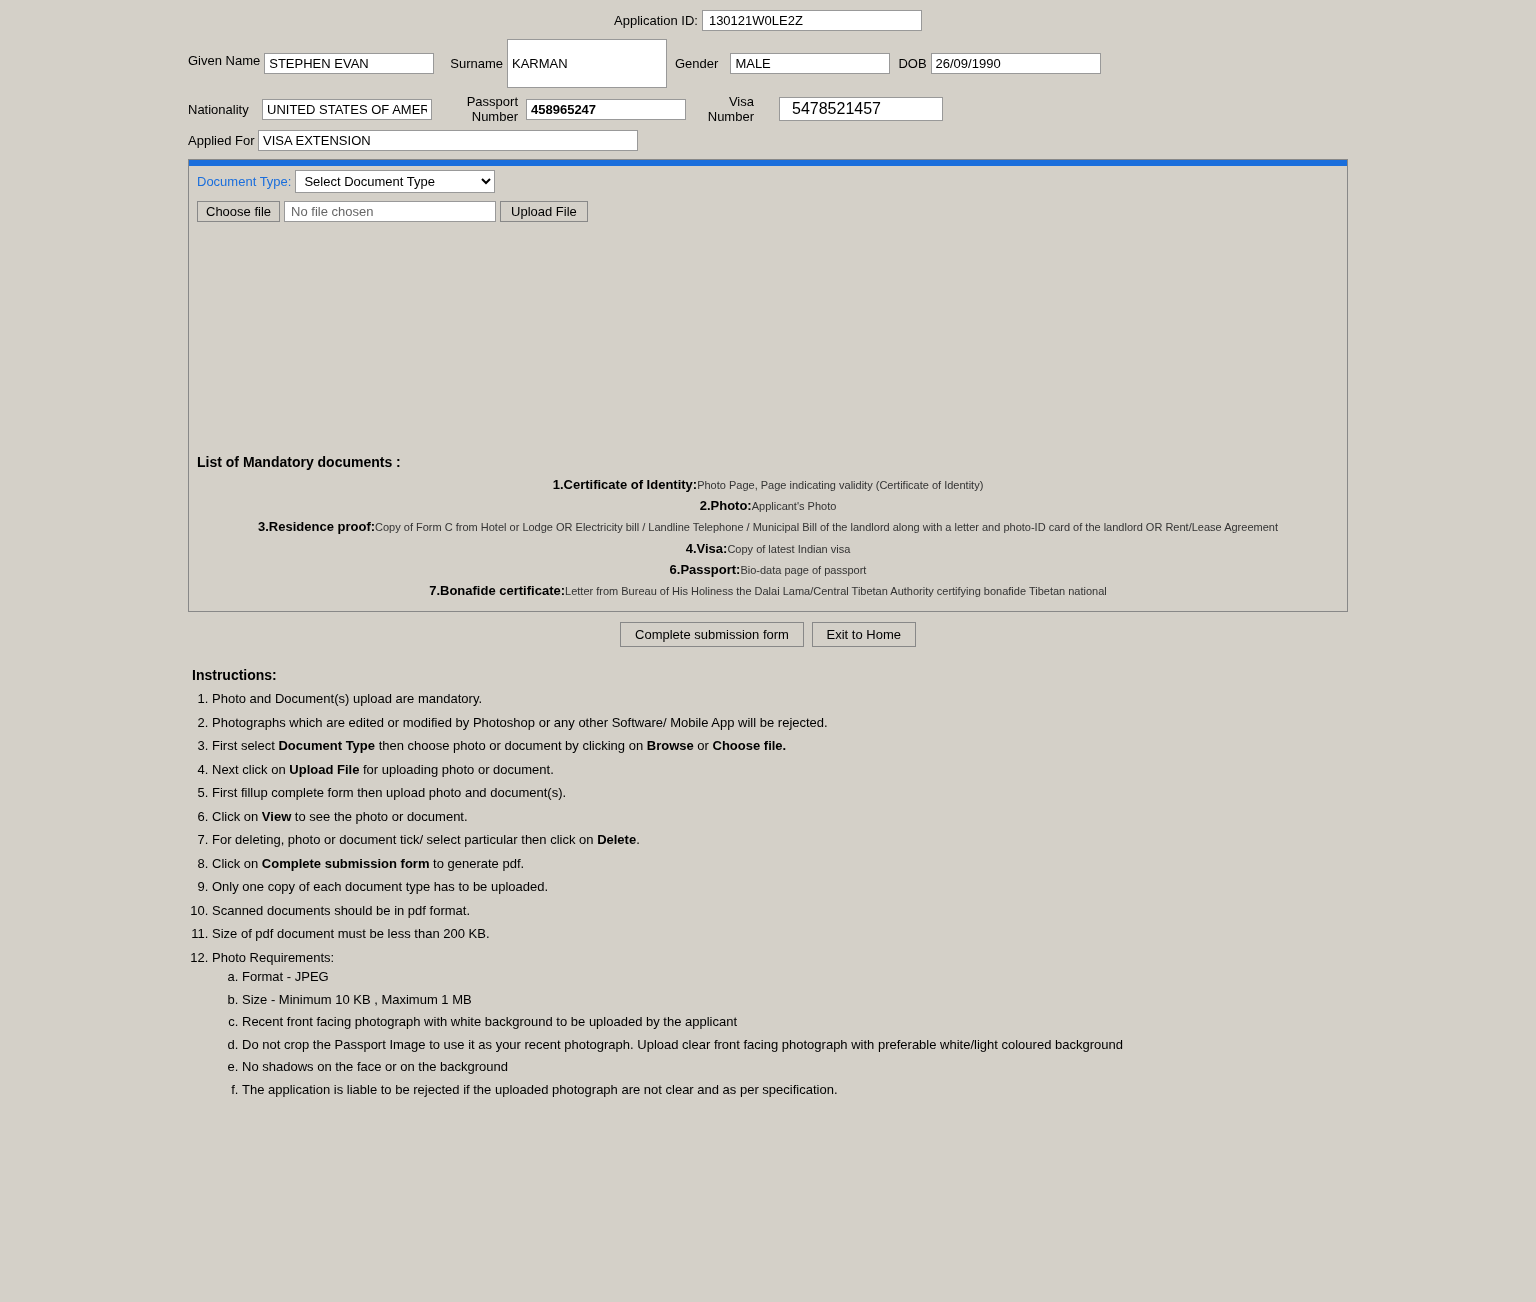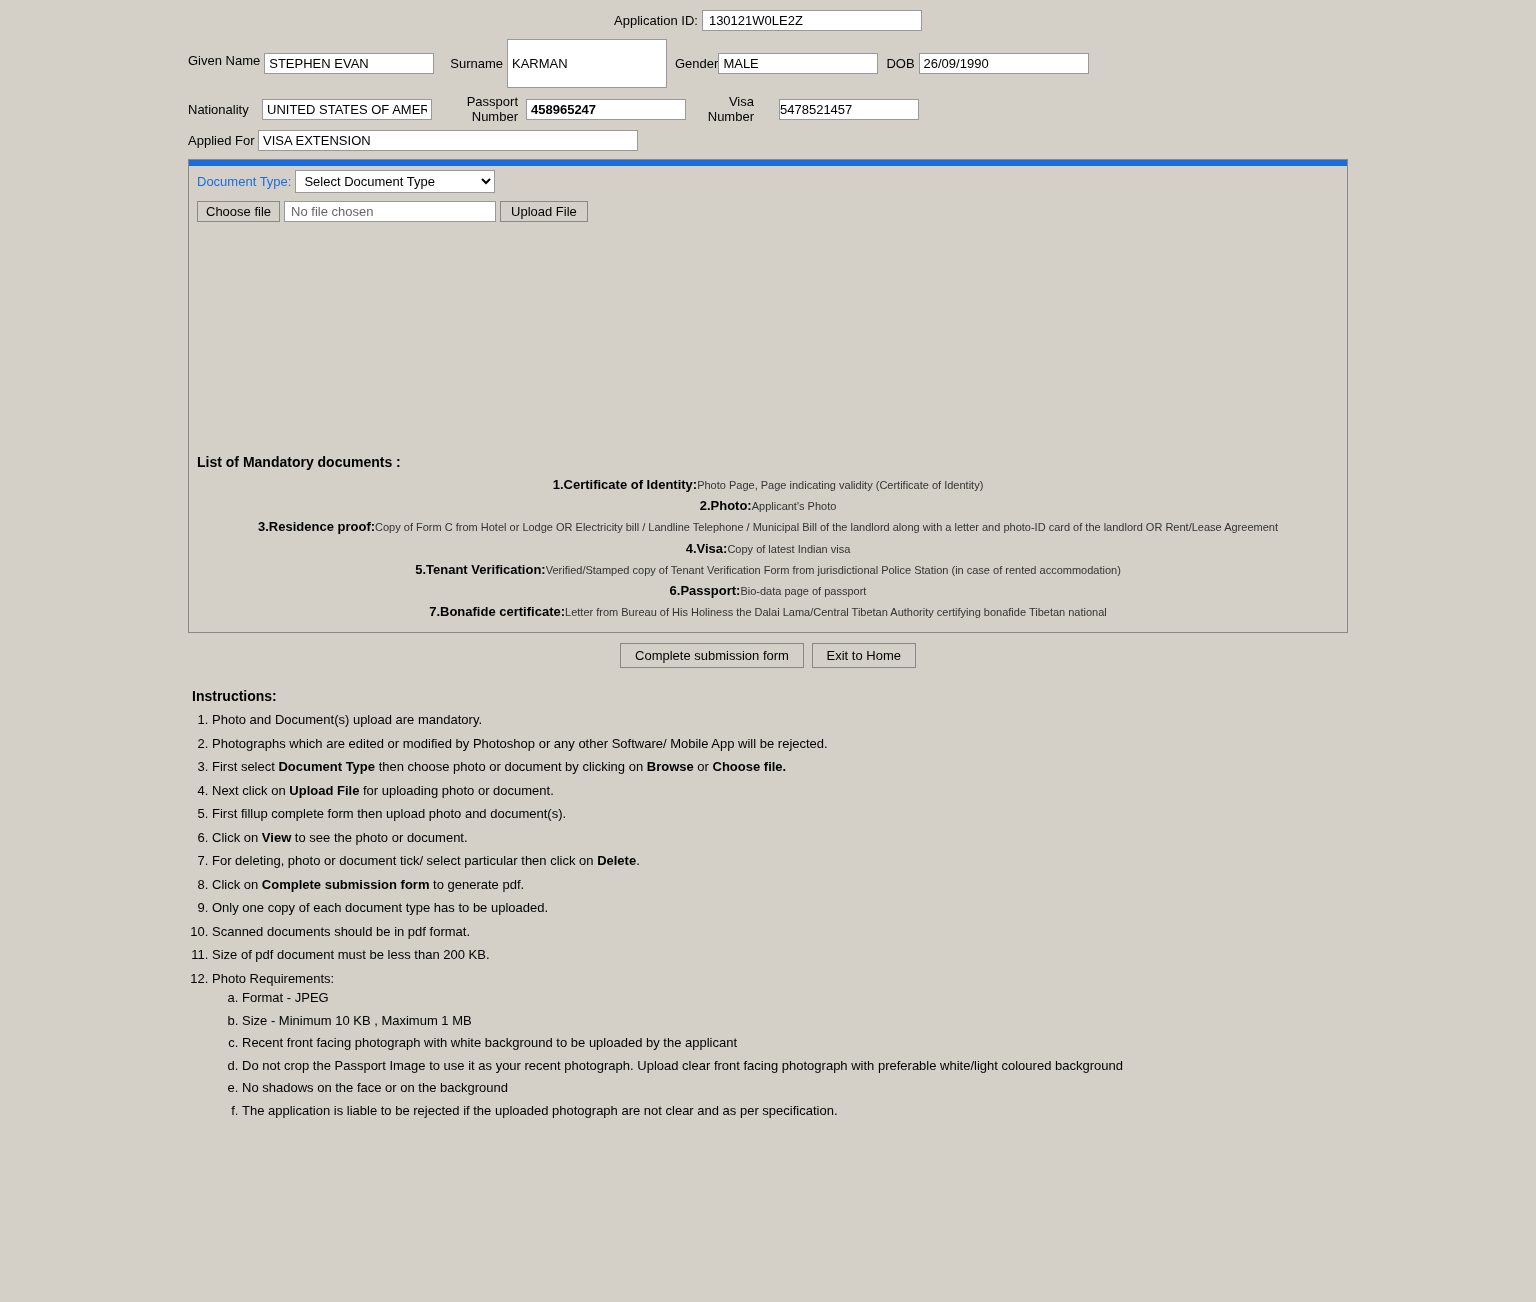--- a/index.html
+++ b/index.html
@@ -153,42 +153,42 @@
 
     <div style="display:flex; align-items:center; margin-bottom:6px; gap:0;">
       <div style="display:flex; gap:4px; margin-right:16px;">
         <span style="font-size:13px; min-width:70px;">Given Name</span>
         <input type="text" style="border: 1px solid rgb(153, 153, 153); padding: 2px 4px; font-size: 13px; width: 170px; background: rgb(255, 255, 255);" value="STEPHEN EVAN">
       </div>
       <div style="display:flex; align-items:center; gap:4px; margin-right:8px;">
         <span style="font-size:13px;">Surname</span>
         <input type="text" style="border: 1px solid rgb(153, 153, 153); padding: 16px 4px; font-size: 13px; width: 160px; background: rgb(255, 255, 255);" value="KARMAN">
       </div>
-      <div style="display:flex; align-items:center; gap:0; margin-right:8px;">
+      <div style="display:flex; align-items:center; gap:12px; margin-right:8px;">
         <span style="font-size:13px;">Gender</span>
         <input type="text" style="border: 1px solid rgb(153, 153, 153); padding: 2px 4px; font-size: 13px; width: 160px; background: rgb(255, 255, 255);" value="MALE">
       </div>
       <div style="display:flex; align-items:center; gap:4px;">
         <span style="font-size:13px;">DOB</span>
         <input type="text" style="border: 1px solid rgb(153, 153, 153); padding: 2px 4px; font-size: 13px; width: 170px; background: rgb(255, 255, 255);" value="26/09/1990">
       </div>
     </div>
 
     <div style="display:flex; align-items:center; margin-bottom:6px; gap:0;">
       <div style="display:flex; align-items:center; gap:4px; margin-right:16px;">
         <span style="font-size:13px; min-width:70px;">Nationality</span>
         <input type="text" style="border: 1px solid rgb(153, 153, 153); padding: 2px 4px; font-size: 13px; width: 170px; background: rgb(255, 255, 255);" value="UNITED STATES OF AMERI">
       </div>
       <div style="display:flex; align-items:center; gap:4px; margin-right:8px;">
         <span style="font-size:13px; max-width:70px; word-wrap:break-word; text-align:right; margin-right:4px;">Passport Number</span>
         <input type="text" style="border: 1px solid rgb(153, 153, 153); padding: 2px 4px; font-size: 13px; width: 160px; background: rgb(255, 255, 255); font-weight: bold;" value="458965247">
       </div>
       <div style="display:flex; align-items:center; gap:21px;">
         <span style="font-size:13px; max-width:60px; word-wrap:break-word; text-align:right; margin-right:4px;">Visa Number</span>
-        <input type="text" style="border: 1px solid rgb(153, 153, 153); padding: 2px 0; font-size: 13px; width: 140px; background: rgb(255, 255, 255);" value="5478521457">
+        <input type="text" style="border: 1px solid rgb(153, 153, 153); padding: 2px 12px; font-size: 16px; width: 164px; background: rgb(255, 255, 255);" value="5478521457">
       </div>
     </div>
 
     <div style="display:flex; align-items:center; margin-bottom:8px;">
       <span style="font-size:13px; min-width:70px;">Applied For</span>
       <input type="text" style="border: 1px solid rgb(153, 153, 153); padding: 2px 4px; font-size: 13px; width: 380px; background: rgb(255, 255, 255);" value="VISA EXTENSION">
     </div>
   </div>
 
   <div class="main-panel">
@@ -215,21 +215,20 @@
     </div>
 
     <div class="upload-area"></div>
 
     <div class="mandatory-list-section">
       <div class="mandatory-title">List of Mandatory documents :</div>
       <p><strong>1.Certificate of Identity:</strong><span class="small-text">Photo Page, Page indicating validity (Certificate of Identity)</span></p>
       <p><strong>2.Photo:</strong><span class="small-text">Applicant's Photo</span></p>
       <p><strong>3.Residence proof:</strong><span class="small-text">Copy of Form C from Hotel or Lodge OR Electricity bill / Landline Telephone / Municipal Bill of the landlord along with a letter and photo-ID card of the landlord OR Rent/Lease Agreement</span></p>
       <p><strong>4.Visa:</strong><span class="small-text">Copy of latest Indian visa</span></p>
-      <p><strong>5.Tenant Verification:</strong><span class="small-text">Verified/Stamped copy of Tenant Verification Form from jurisdictional Police Station (in case of rented accommodation)</span></p>
       <p><strong>6.Passport:</strong><span class="small-text">Bio-data page of passport</span></p>
       <p><strong>7.Bonafide certificate:</strong><span class="small-text">Letter from Bureau of His Holiness the Dalai Lama/Central Tibetan Authority certifying bonafide Tibetan national</span></p>
     </div>
   </div>
 
   <div class="action-row">
     <button class="action-btn">Complete submission form</button>
     <button class="action-btn">Exit to Home</button>
   </div>
 

